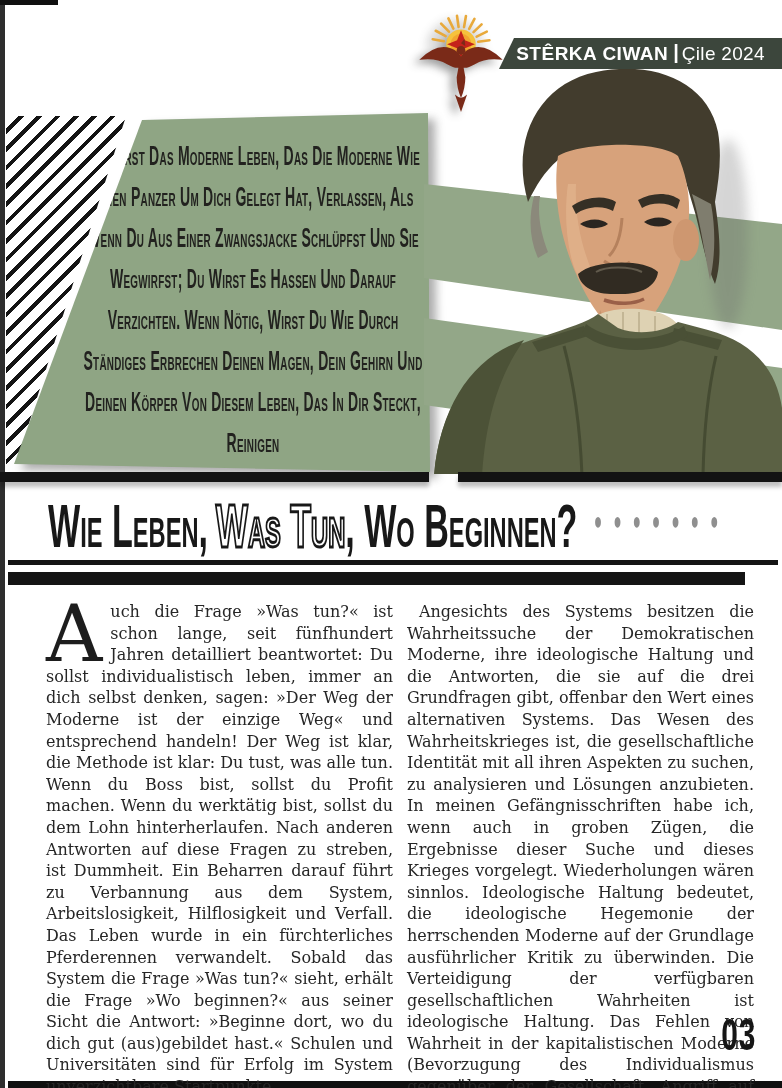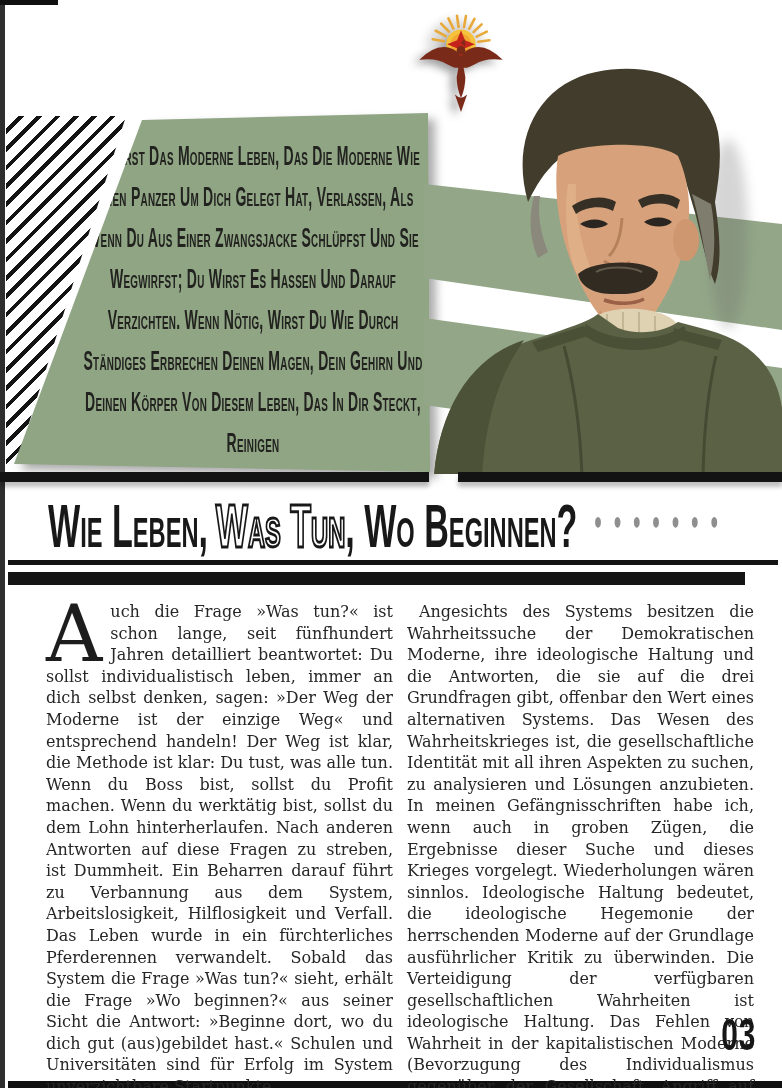--- a/index.html
+++ b/index.html
@@ -169,20 +169,25 @@
     <circle cx="54" cy="44" r="12" fill="#F2A52F"></circle>
     <path d="M54,28 L58.5,39.5 L70,44 L58.5,48.5 L54,60 L49.5,48.5 L38,44 L49.5,39.5 Z" fill="#C4231B"></path>
     <g fill="#7A2A18">
       <path d="M6,62 Q30,38 50,53 L54,58 L58,53 Q78,38 102,62 Q83,59 70,67 Q61,72 57,71 L59,82 Q59,94 54,106 Q49,94 49,82 L51,71 Q47,72 38,67 Q25,59 6,62 Z"></path>
       <path d="M47,102 L54,122 L61,102 Q54,109 47,102 Z"></path>
       <circle cx="54" cy="51" r="5"></circle>
       <path d="M54,43 L58,38 L59,46 Z"></path>
     </g>
   </svg>
 
+  <div class="banner">
+    <span class="banner-title">STÊRKA CIWAN</span>
+    <span class="banner-sep">|</span>
+    <span class="banner-issue">Çile 2024</span>
+  </div>
 
   <div class="hero-rule-left"></div>
   <div class="hero-rule-right"></div>
 
   <div class="title-wrap">
     <div class="title-line">
       <span class="t-solid">Wie Leben,</span><span class="t-sp"></span><span class="t-outline">Was Tun</span><span class="t-solid">, Wo Beginnen?</span><span class="t-dots">•••••••</span>
     </div>
   </div>
   <div class="rule-thin"></div>

